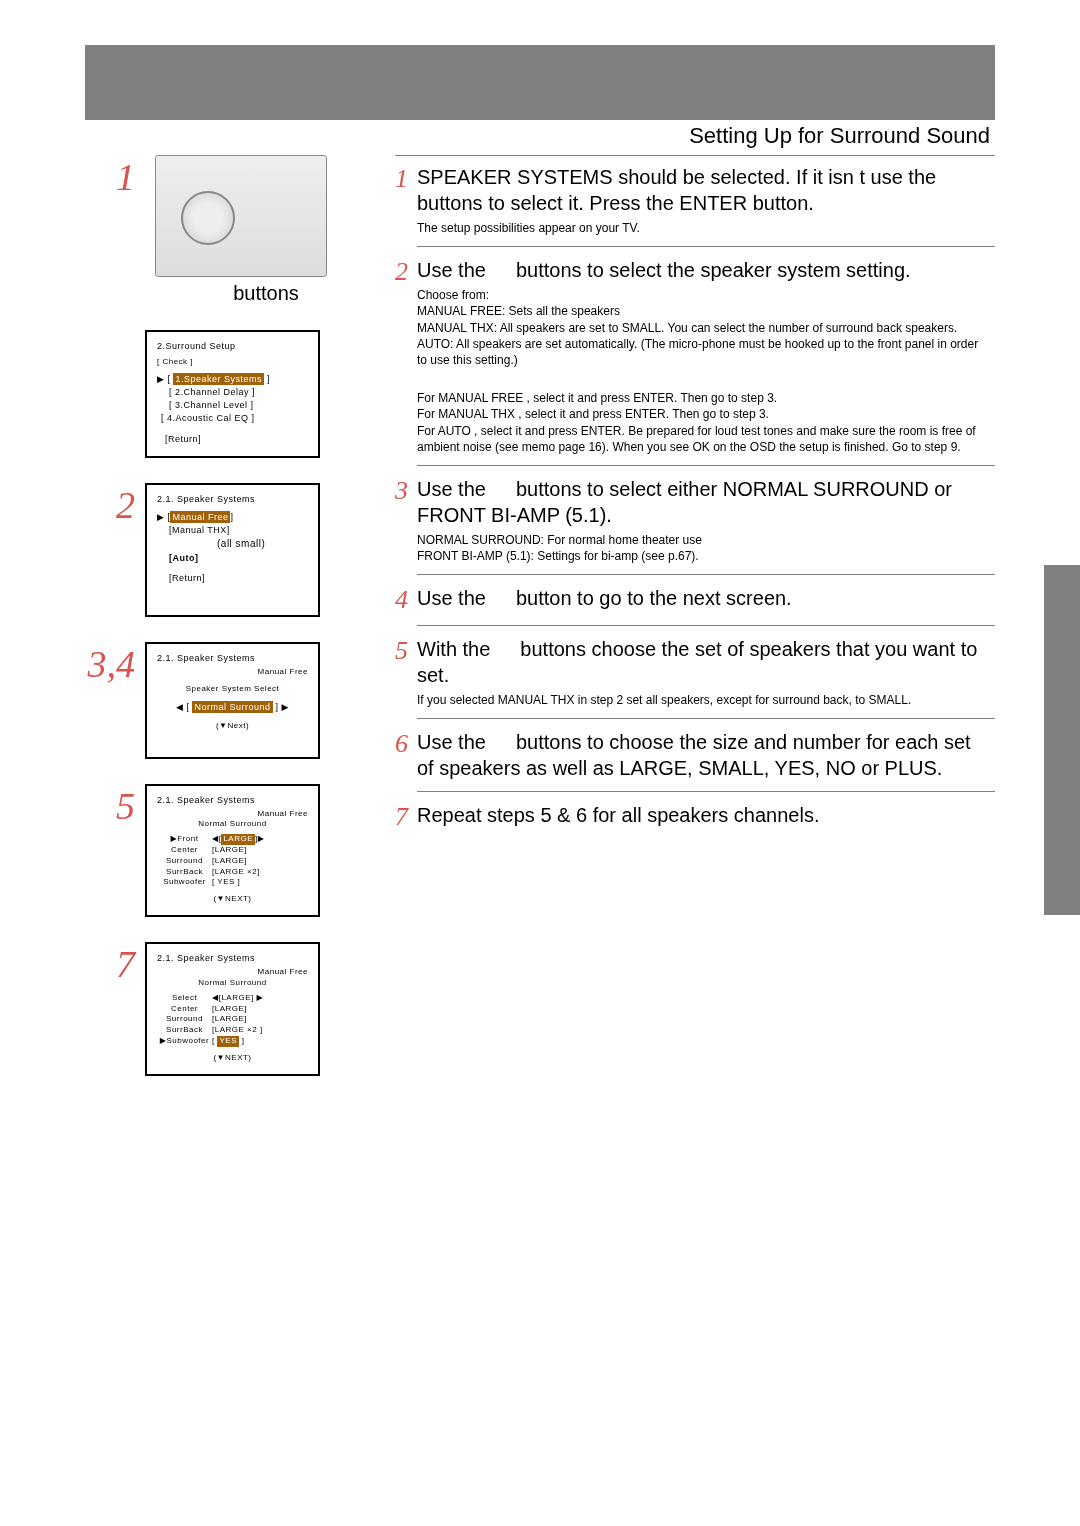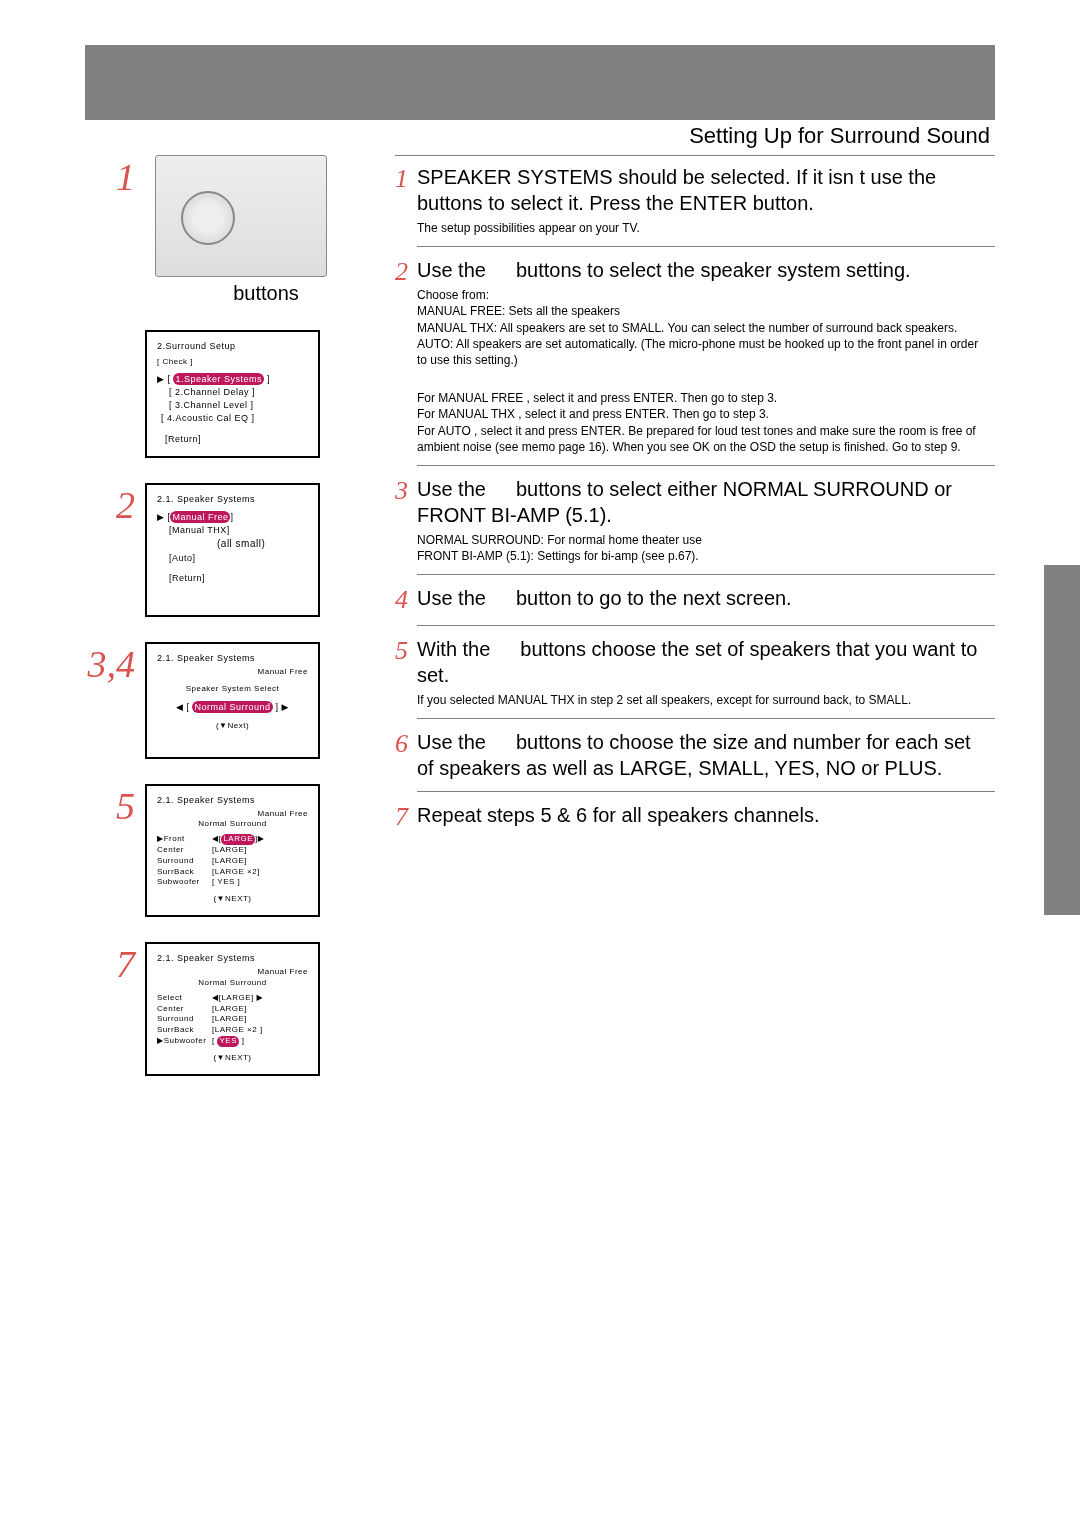--- a/index.html
+++ b/index.html
@@ -91,25 +91,24 @@
   }
   .osd .title {
     font-size: 9px;
     margin-bottom: 3px;
   }
   .osd .sub {
     font-size: 8px;
     margin-left: 4px;
   }
   .hl {
-    background: #be185d;
+    background: #a16207;
     color: #fff;
     padding: 0 2px;
     display: inline-block;
-    border-radius: 6px;
   }
   .osd .item {
     display: block;
     margin: 1px 0;
   }
   .right-step {
     margin-bottom: 10px;
   }
   .right-step .stepn {
     font-family: 'Times New Roman', serif;
@@ -157,21 +156,21 @@
     background: #808080;
   }
   .buttons-gap {
     display: inline-block;
     width: 30px;
   }
   .osd-row {
     display: flex;
     font-size: 8px;
   }
-  .osd-row .c1 { width: 55px; }
+  .osd-row .c1 { width: 55px; text-align: center; }
   .osd-row .c2 { flex: 1; }
 </style>
 </head>
 <body>
 
 <div class="page">
   <div class="top-banner"></div>
   <div class="section-title">Setting Up for Surround Sound</div>
   <div class="tab"></div>
 
@@ -202,21 +201,21 @@
         </div>
       </div>
 
       <div class="left-block">
         <span class="step-num">2</span>
         <div class="osd">
           <div class="title">2.1. Speaker Systems</div>
           <div class="item" style="margin-top:6px;">▶ [<span class="hl">Manual Free</span>]</div>
           <div class="item" style="margin-left:12px;">[Manual THX]</div>
           <div class="item" style="margin-left:60px;font-size:10px;">(all small)</div>
-          <div class="item" style="margin-left:12px;">[Auto]</div>
+          <div class="item" style="margin-left:12px;font-weight:bold;">[Auto]</div>
           <div class="item" style="margin-top:8px;margin-left:12px;">[Return]</div>
           <div style="height:20px;"></div>
         </div>
       </div>
 
       <div class="left-block">
         <span class="step-num">3,4</span>
         <div class="osd">
           <div class="title">2.1. Speaker Systems</div>
           <div style="text-align:right;font-size:8px;">Manual Free</div>

